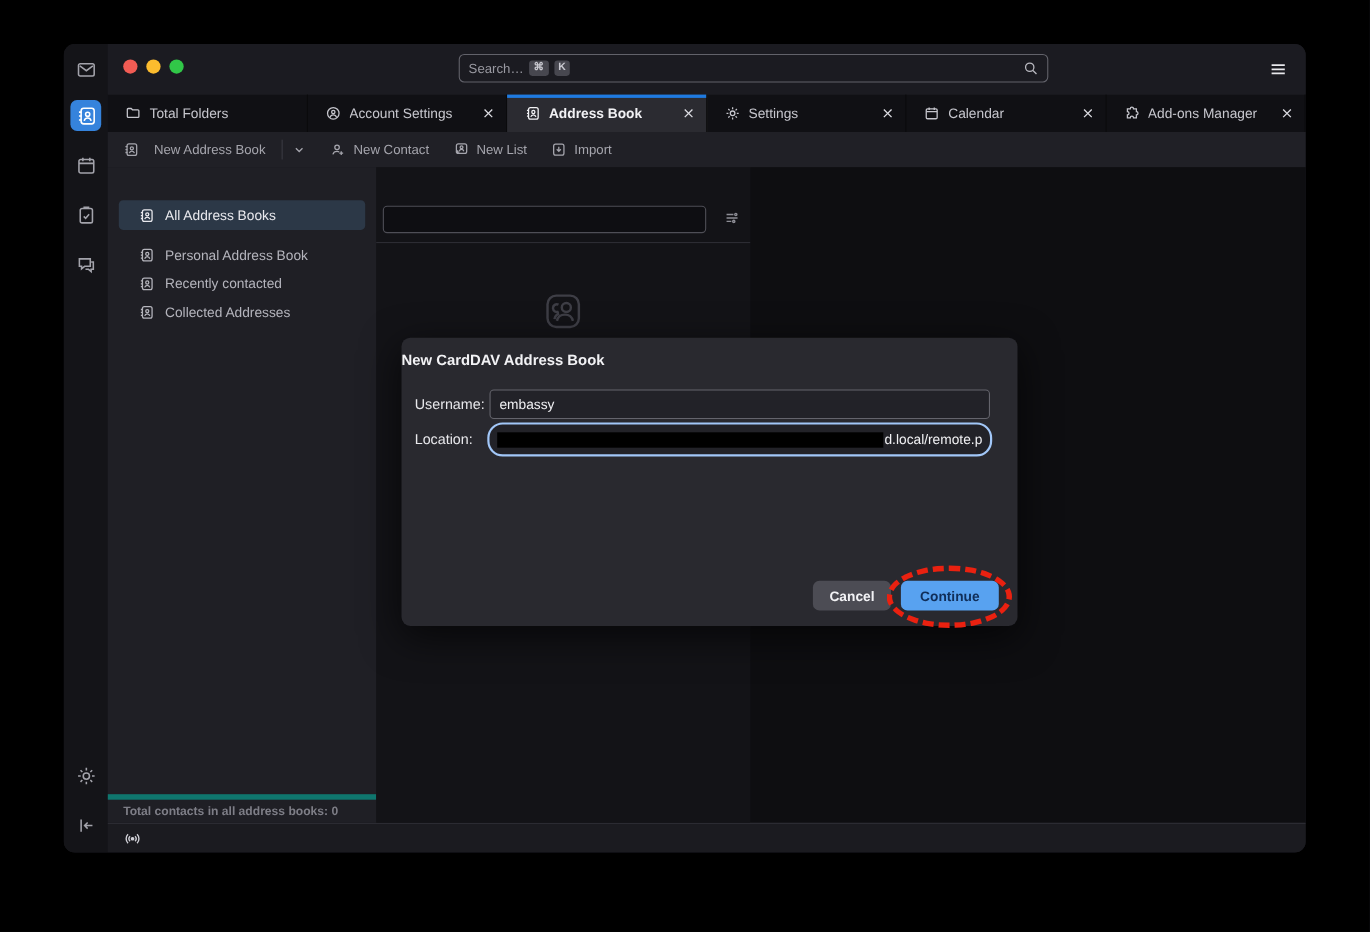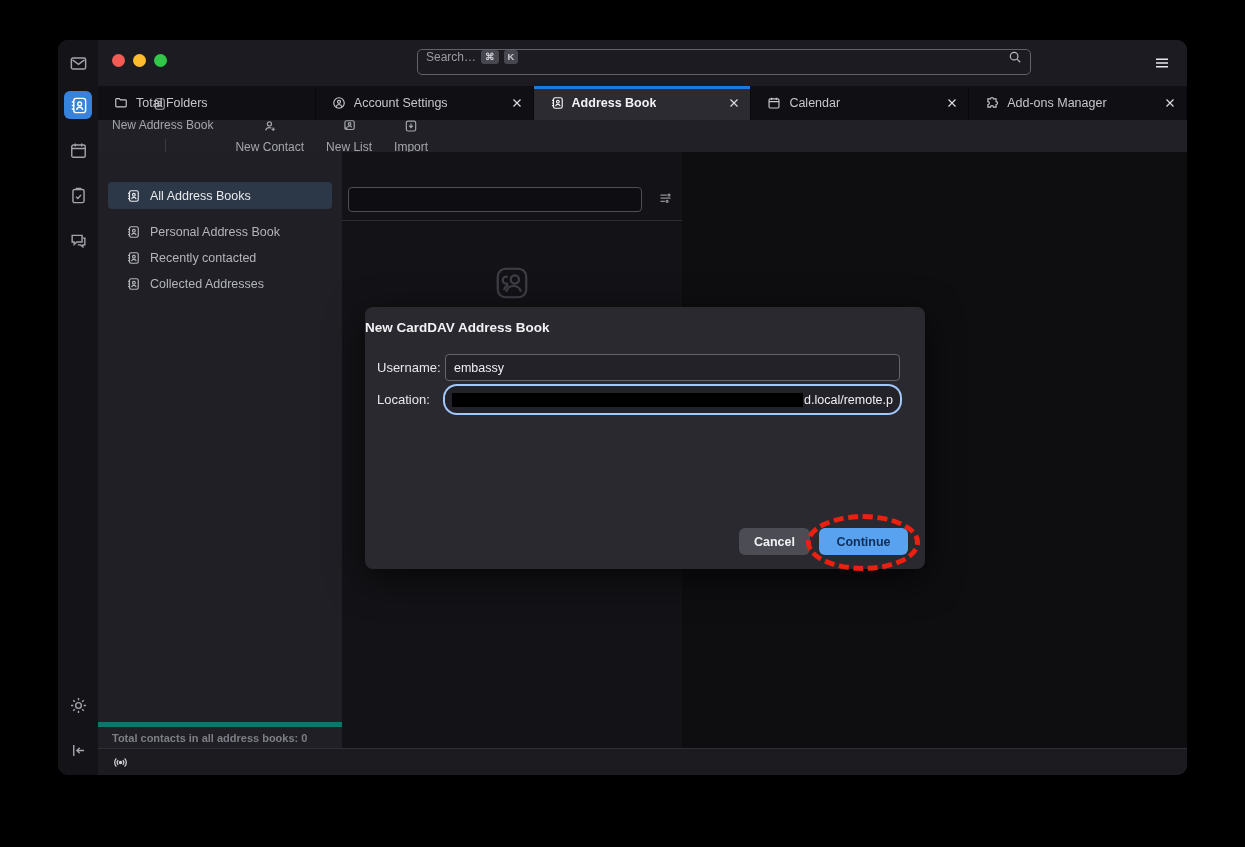--- a/index.html
+++ b/index.html
@@ -22,42 +22,42 @@
   .space-btn.active { background:#3583dc; color:#fff; }
 
   
   .main { position:absolute; left:40px; top:0; width:1089px; height:100%; display:flex; flex-direction:column; }
 
   .titlebar { height:46px; position:relative; background:#1b1b21; flex:none; }
   .traffic { position:absolute; left:14px; top:14px; display:flex; gap:8px; }
   .dot { width:13px; height:13px; border-radius:50%; }
   .dot.red { background:#f25c54; } .dot.yellow { background:#fcbc2e; } .dot.green { background:#31c748; }
   .search-field {
-    position:absolute; left:319px; top:9px; width:614px; height:26px;
+    position:absolute; left:319px; top:9px; width:536px; height:26px;
     border:1px solid #62626a; border-radius:5px; background:#1b1b21;
-    display:flex; align-items:flex-start; padding:0 8px; color:#9a9aa2; font-size:12px;
+    display:flex; align-items:center; padding:0 8px; color:#9a9aa2; font-size:12px;
   }
   .kbd { background:#47474f; color:#c9c9d0; border-radius:3px; font-size:9.5px; font-weight:bold;
     padding:2px 4px; margin-left:5px; line-height:1; }
   .search-field .mag { margin-left:auto; color:#b9b9c0; }
   .hamburger { position:absolute; right:16px; top:14px; color:#e8e8ec; }
 
   
   .tabbar { height:34px; flex:none; background:#101014; display:flex; }
   .tab { flex:1 1 0; display:flex; align-items:center; gap:8px; padding:0 10px 0 16px;
     color:#c6c6cd; font-size:12.5px; position:relative; border-right:1px solid #0a0a0c; }
   .tab .tlabel { white-space:nowrap; overflow:hidden; }
   .tab .close { margin-left:auto; color:#dcdce2; flex:none; }
   .tab.active { background:#2b2b31; color:#f2f2f5; font-weight:bold; }
   .tab.active::before { content:""; position:absolute; left:0; right:0; top:0; height:3px; background:#1f7ae0; }
 
   
   .toolbar { height:32px; flex:none; background:#202026; display:flex; align-items:center;
     padding-left:14px; gap:22px; color:#a5a5ad; font-size:12px; }
-  .tool-item { display:flex; align-items:center; gap:7px;flex-direction:column; }
+  .tool-item { display:flex; align-items:center; gap:7px; }
   .tool-sep { width:1px; height:18px; background:#3a3a42; margin:0 2px 0 8px; }
   .nab-group { display:flex; align-items:center; }
 
   
   .content { flex:1 1 auto; display:flex; min-height:0; }
   .pane-sidebar { width:244px; flex:none; background:#1f1f25; position:relative; }
   .ab-list { padding-top:30px; }
   .ab-item { height:27px; margin:0 10px; border-radius:4px; display:flex; align-items:center;
     gap:10px; padding-left:18px; color:#b4b4bc; font-size:12.5px; }
   .ab-item.selected { background:#2c3847; color:#e9e9ee; margin-bottom:10px; }
@@ -226,20 +226,34 @@
       <div class="tab active">
         <span>
           <svg width="14" height="14" viewBox="0 0 24 24" fill="none" stroke="currentColor" stroke-width="2">
               <rect x="6" y="3" width="15" height="18" rx="3"></rect>
               <circle cx="13.5" cy="10" r="2.4"></circle>
               <path d="M9.5 17.5c.6-2.2 2.1-3.2 4-3.2s3.4 1 4 3.2"></path>
               <path d="M3.5 7.5h3M3.5 12h3M3.5 16.5h3"></path>
             </svg>
         </span>
         <span class="tlabel">Address Book</span>
+        <span class="close">
+          <svg width="12" height="12" viewBox="0 0 24 24" fill="none" stroke="currentColor" stroke-width="2.4">
+              <path d="M5 5l14 14M19 5L5 19"></path>
+            </svg>
+        </span>
+      </div>
+      <div class="tab">
+        <span>
+          <svg width="14" height="14" viewBox="0 0 24 24" fill="none" stroke="currentColor" stroke-width="2">
+              <circle cx="12" cy="12" r="3.6"></circle>
+              <path d="M12 2.5v3M12 18.5v3M2.5 12h3M18.5 12h3M5.3 5.3l2.1 2.1M16.6 16.6l2.1 2.1M18.7 5.3l-2.1 2.1M7.4 16.6l-2.1 2.1"></path>
+            </svg>
+        </span>
+        <span class="tlabel">Settings</span>
         <span class="close">
           <svg width="12" height="12" viewBox="0 0 24 24" fill="none" stroke="currentColor" stroke-width="2.4">
               <path d="M5 5l14 14M19 5L5 19"></path>
             </svg>
         </span>
       </div>
       <div class="tab">
         <span>
           <svg width="14" height="14" viewBox="0 0 24 24" fill="none" stroke="currentColor" stroke-width="2">
               <rect x="3.5" y="5" width="17" height="15.5" rx="2"></rect>

